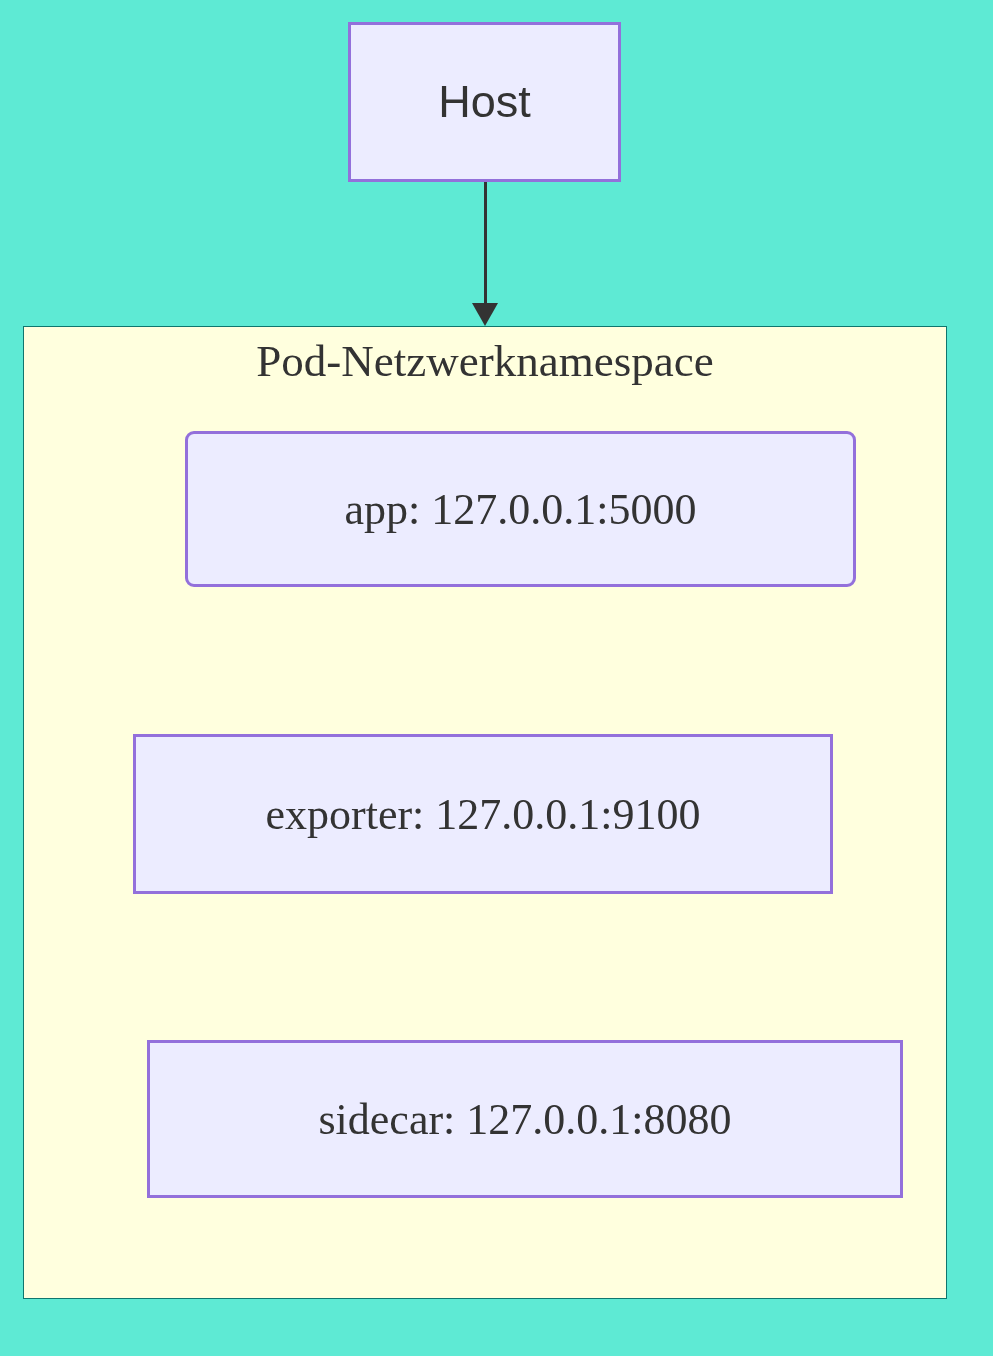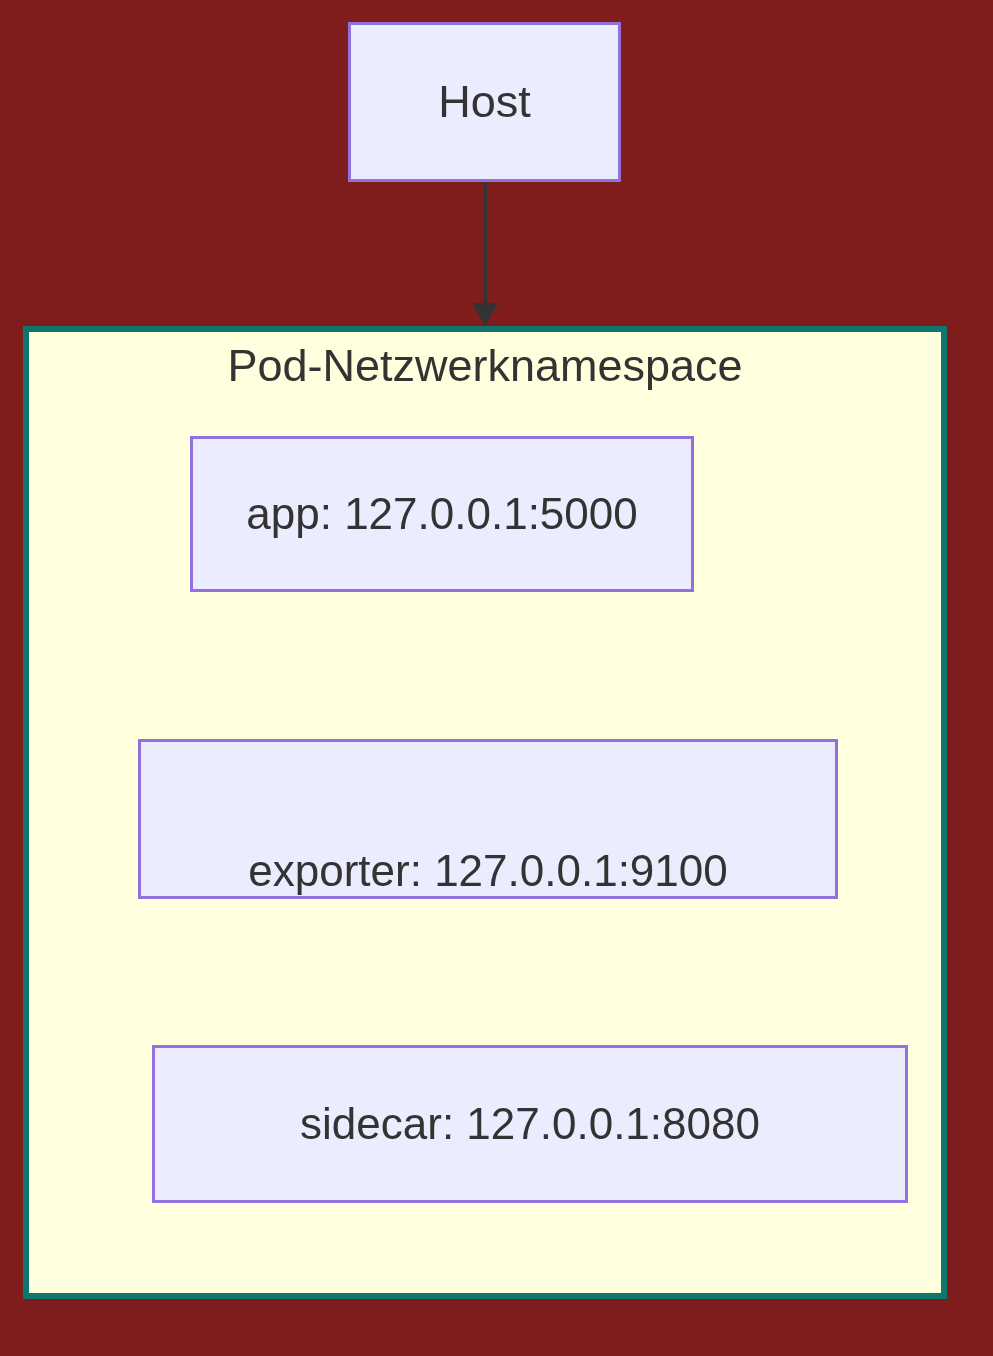--- a/index.html
+++ b/index.html
@@ -4,21 +4,21 @@
 <style>
   html, body {
     margin: 0;
     padding: 0;
     background: #000000;
   }
   .canvas {
     position: relative;
     width: 993px;
     height: 1356px;
-    background: #7f1d1d;
+    background: #5eead4;
     font-family: "Liberation Sans", sans-serif;
     overflow: hidden;
   }
   .node {
     position: absolute;
     box-sizing: border-box;
     background: #ECECFF;
     border: 3px solid #9370DB;
     display: flex;
     align-items: center;
@@ -51,47 +51,48 @@
     border-top: 23px solid #333333;
   }
   .cluster {
     position: absolute;
     left: 23px;
     top: 326px;
     width: 924px;
     height: 973px;
     box-sizing: border-box;
     background: #FFFFDE;
-    border: 6px solid #0f766e;
+    border: 1px solid #0f766e;
+    font-family: Liberation Serif, serif;
   }
   .cluster-title {
     position: absolute;
     left: 0;
     top: 6px;
     width: 100%;
     text-align: center;
     font-size: 45px;
     line-height: 56px;
     color: #333333;
   }
   .inner-node {
     font-size: 44px;
   }
   .node-app {
     left: 161px;
     top: 104px;
-    width: 504px;
+    width: 671px;
     height: 156px;
+    border-radius: 9px;
   }
   .node-exporter {
     left: 109px;
     top: 407px;
     width: 700px;
     height: 160px;
-    align-items: flex-end;
   }
   .node-sidecar {
     left: 123px;
     top: 713px;
     width: 756px;
     height: 158px;
   }
 </style>
 </head>
 <body>

